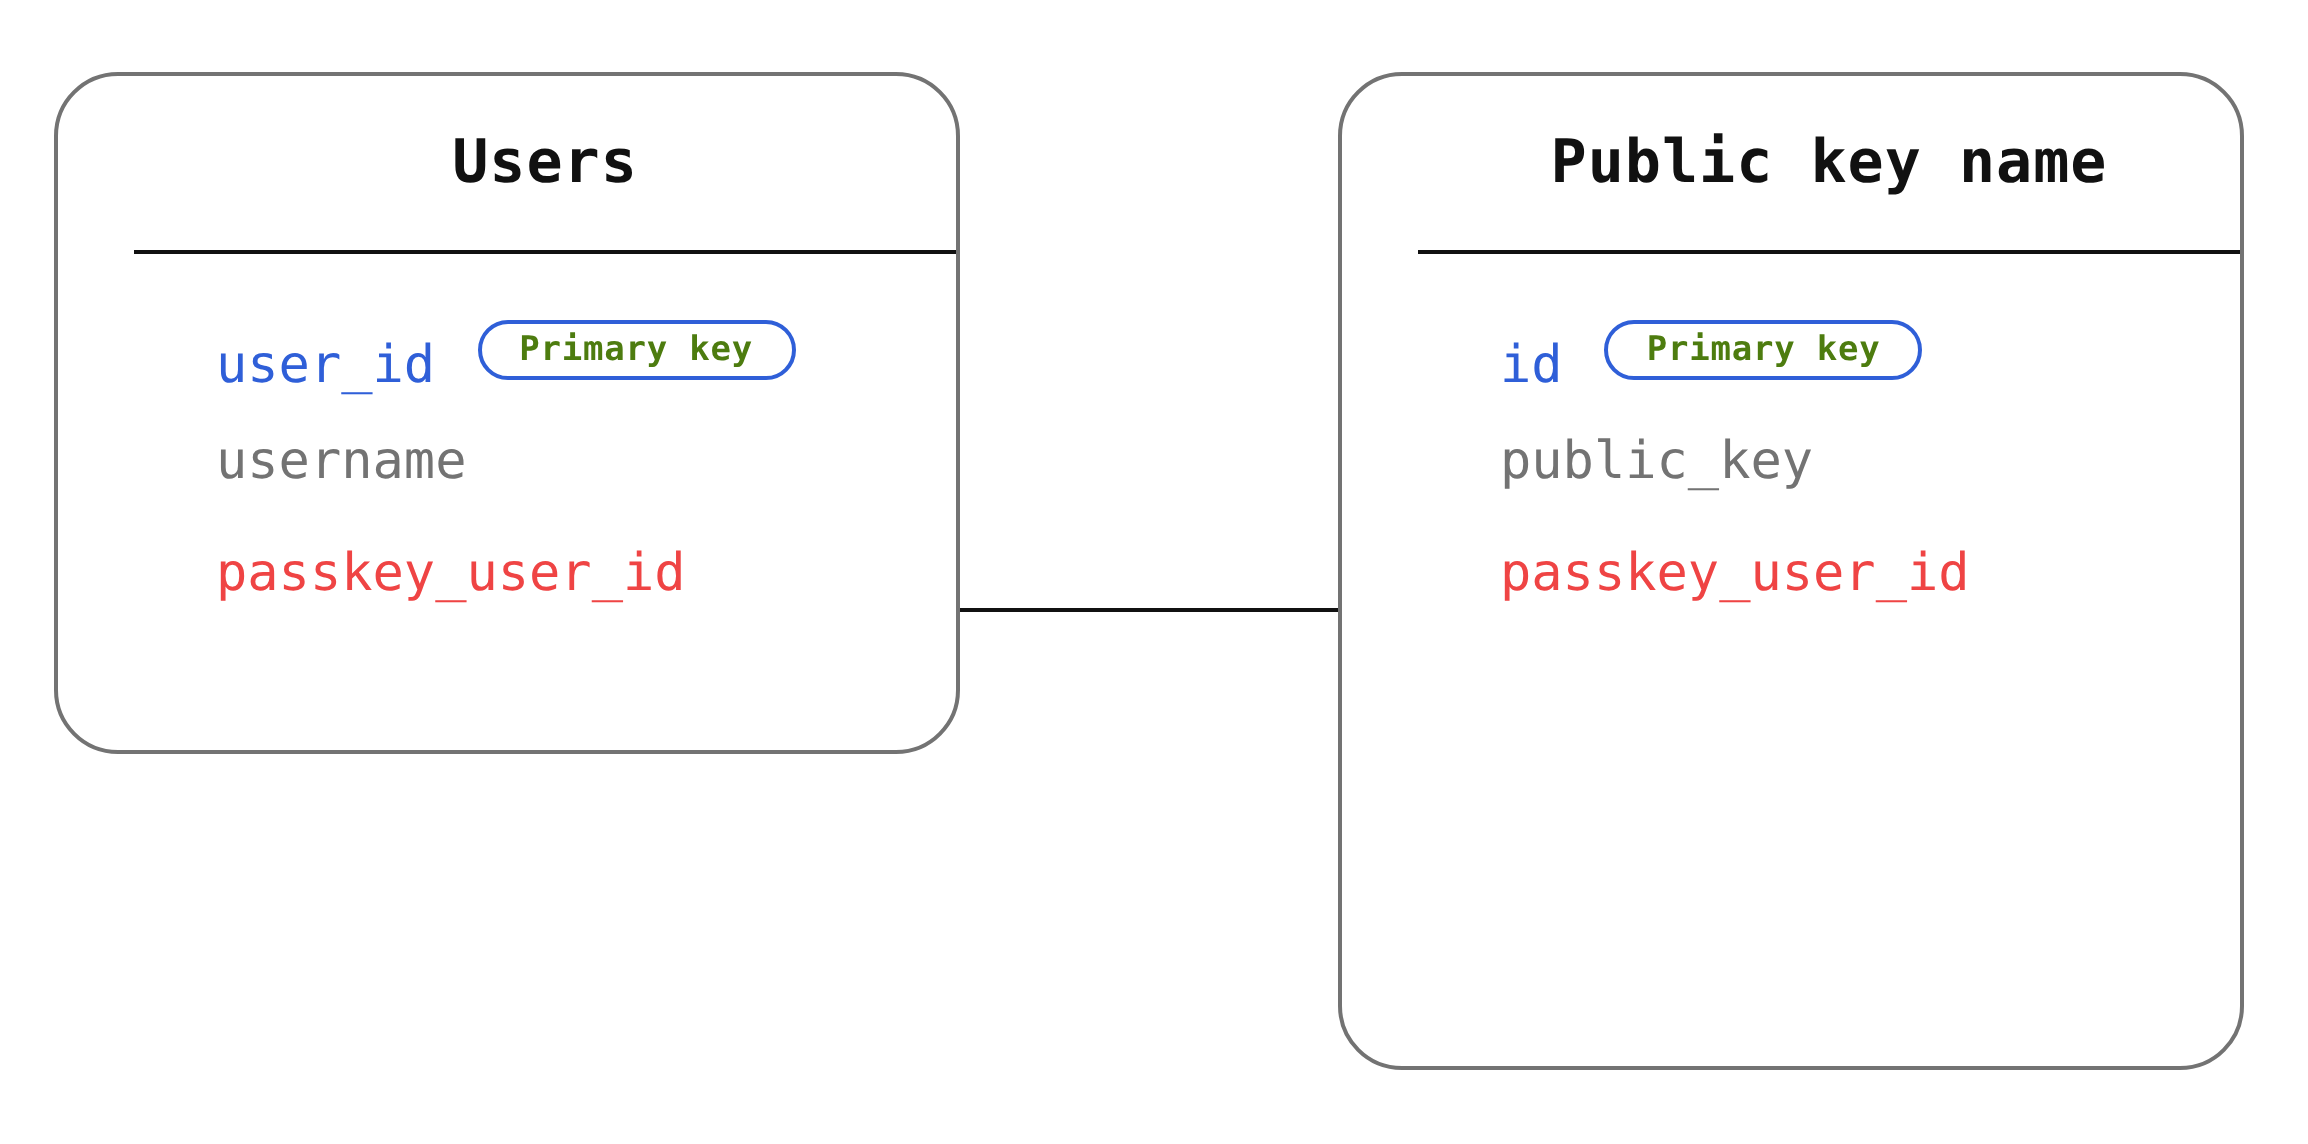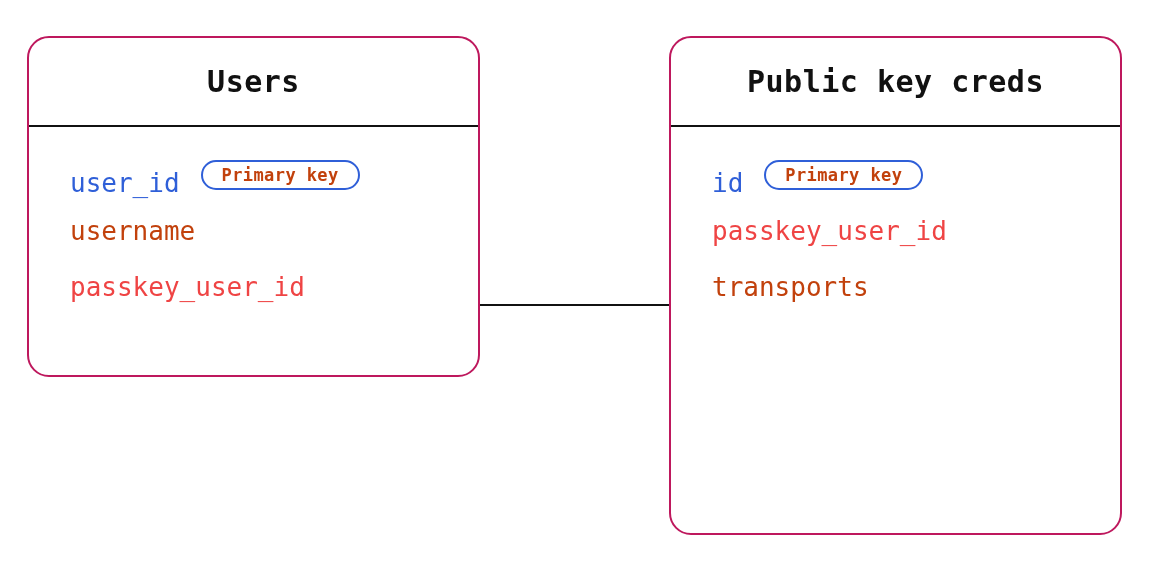--- a/index.html
+++ b/index.html
@@ -29,22 +29,23 @@
     width: 193px;
     height: 2px;
     background: #111111;
   }
 
   
   .entity {
     position: absolute;
     box-sizing: border-box;
     background: #ffffff;
-    border: 2px solid #be185d;
-    border-radius: 22px;
+    border: 2px solid #737373;
+    border-radius: 32px;
+    padding-left: 38px;
   }
 
   #entity-users {
     left: 27px;
     top: 36px;
     width: 453px;
     height: 341px;
   }
 
   #entity-pubkeycreds {
@@ -80,21 +81,21 @@
     display: flex;
     align-items: center;
     height: 30px;
     margin-bottom: 26px;
     white-space: nowrap;
   }
 
   .field-name {
     font-size: 26px;
     line-height: 1;
-    color: #c2410c;
+    color: #737373;
   }
 
   .field-name.key {
     color: #2f5fd8;
     margin-top: 16px;
   }
 
   .field-name.fk {
     color: #ef4444;
   }
@@ -102,21 +103,21 @@
   .badge {
     display: inline-flex;
     align-items: center;
     justify-content: center;
     box-sizing: border-box;
     margin-left: 21px;
     height: 30px;
     padding: 0 19px;
     border: 2px solid #2f5fd8;
     border-radius: 15px;
-    color: #c2410c;
+    color: #4d7c0f;
     font-size: 17px;
     font-weight: bold;
     letter-spacing: 0.4px;
     line-height: 1;
   }
 </style>
 </head>
 <body>
 
 <div id="canvas">
@@ -140,36 +141,36 @@
 
       <div class="field-row">
         <span class="field-name fk">passkey_user_id</span>
       </div>
 
     </div>
   </div>
 
   <div class="entity" id="entity-pubkeycreds">
     <div class="entity-header">
-      <span class="entity-title">Public key creds</span>
+      <span class="entity-title">Public key name</span>
     </div>
     <div class="entity-body">
 
       <div class="field-row">
         <span class="field-name key">id</span>
         <span class="badge">Primary key</span>
       </div>
 
+      <div class="field-row">
+        <span class="field-name">public_key</span>
+      </div>
 
       <div class="field-row">
         <span class="field-name fk">passkey_user_id</span>
       </div>
 
 
 
-      <div class="field-row">
-        <span class="field-name">transports</span>
-      </div>
 
     </div>
   </div>
 
 </div>
 
 </body></html>

